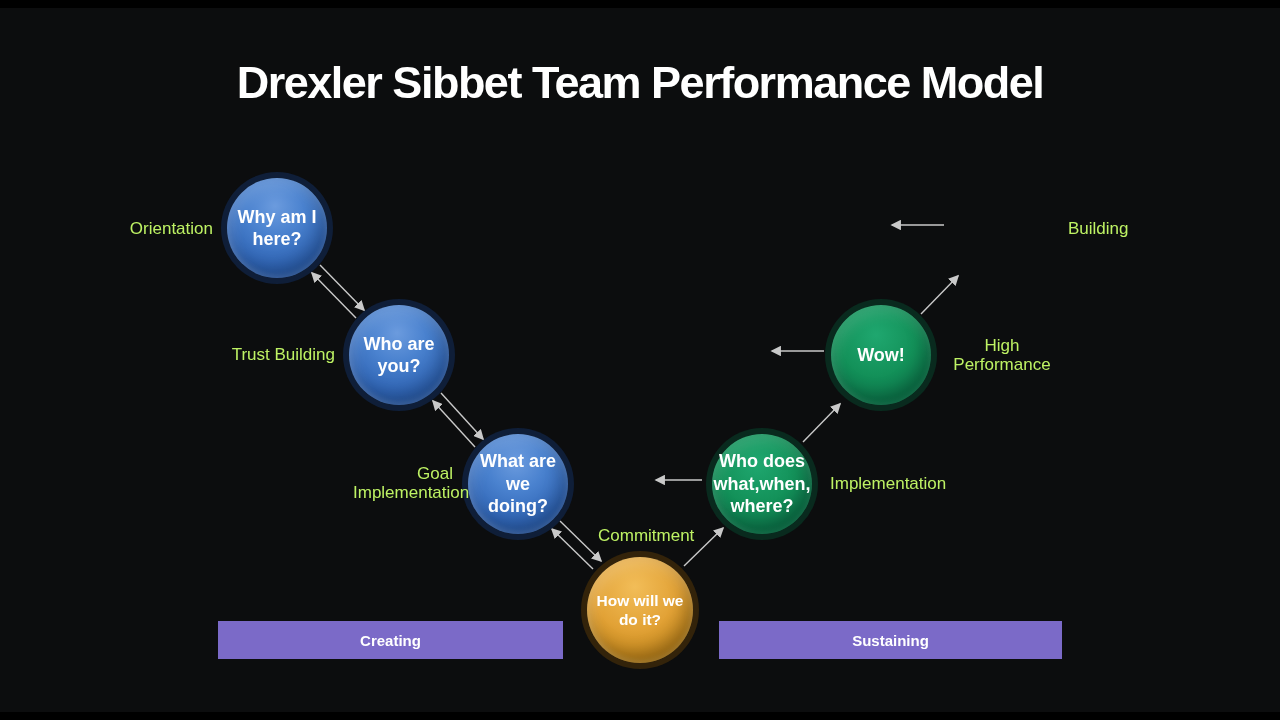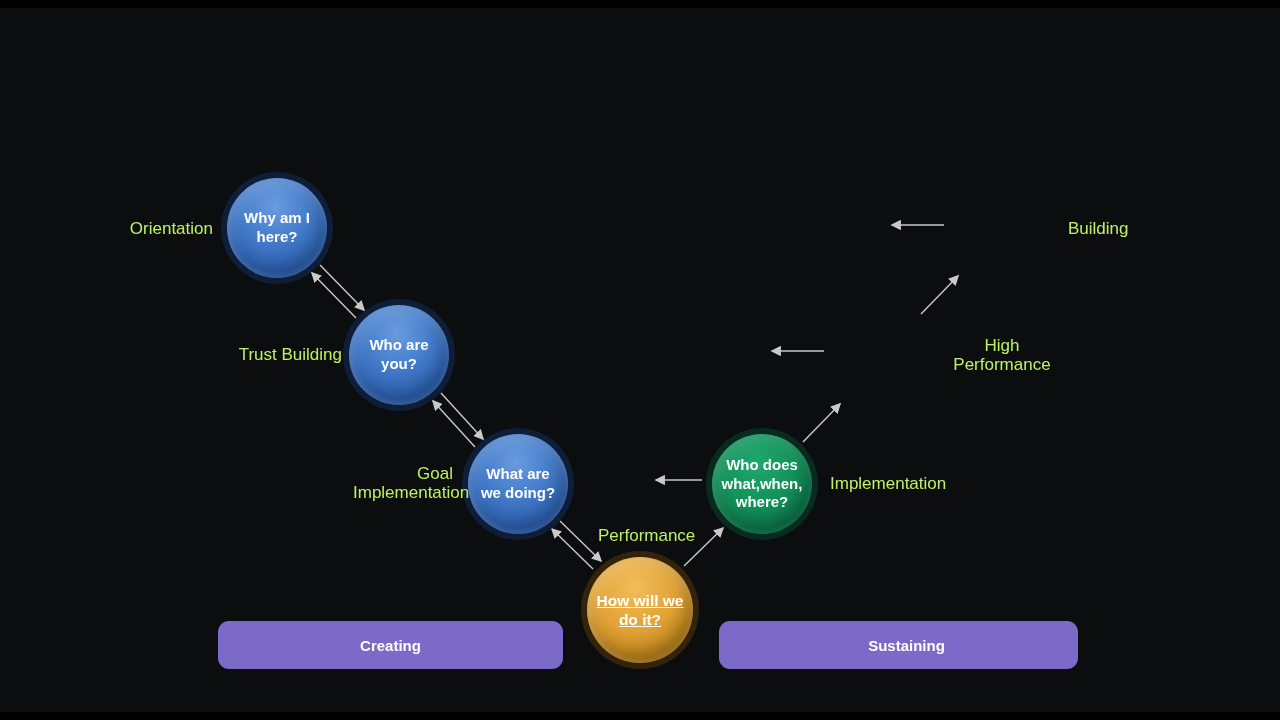--- a/index.html
+++ b/index.html
@@ -16,69 +16,69 @@
   .title{
     position:absolute;left:0;top:48px;width:1280px;
     text-align:center;
     color:#ffffff;font-size:45px;font-weight:700;letter-spacing:-1.5px;
     line-height:54px;
   }
   .arrows{position:absolute;left:0;top:0;width:1280px;height:720px;}
   .circle{
     position:absolute;border-radius:50%;
     display:flex;align-items:center;justify-content:center;
-    text-align:center;color:#fff;font-weight:700;font-size:15px;line-height:1.25;
+    text-align:center;color:#fff;font-weight:700;font-size:18px;line-height:1.25;
     box-sizing:border-box;padding:0 9px;
   }
   .circle.std{width:100px;height:100px;}
   .circle.big{width:106px;height:106px;font-size:15.5px;}
   .circle.blue{
     background:radial-gradient(circle at 48% 28%, #6b9bde 0%, #4a82cf 32%, #2f64b4 68%, #245399 100%);
     box-shadow:0 0 0 6px #0f1e38, inset 4px 8px 14px rgba(255,255,255,0.18), inset -6px -10px 16px rgba(0,0,0,0.22), inset 0 -3px 5px rgba(140,185,255,0.25);
   }
   .circle.green{
     background:radial-gradient(circle at 45% 30%, #1fa76f 0%, #139159 45%, #0b744a 82%, #0f8253 100%);
     box-shadow:0 0 0 6px #092a1e, inset 4px 8px 14px rgba(255,255,255,0.14), inset -6px -10px 16px rgba(0,0,0,0.25), inset 0 -3px 5px rgba(70,210,150,0.22);
   }
   .circle.orange{
     background:radial-gradient(circle at 45% 28%, #f2bd58 0%, #e2a236 45%, #b87d12 85%, #cf9427 100%);
     box-shadow:0 0 0 6px #33230a, inset 4px 8px 14px rgba(255,255,255,0.20), inset -6px -10px 16px rgba(0,0,0,0.25), inset 0 -3px 5px rgba(255,215,130,0.28);
   }
   .c1{left:227px;top:170px;}
   .c2{left:349px;top:297px;}
   .c3{left:468px;top:426px;}
-  .c4{left:587px;top:549px;text-decoration:underline;}
+  .c4{left:587px;top:549px;}
   .c5{left:712px;top:426px;justify-content:center;}
   .c6{left:831px;top:297px;}
   .c7{left:952px;top:170px;}
   .lbl{
     position:absolute;color:#bef264;font-size:17px;line-height:1.1;
   }
   .l1{left:78px;top:212px;width:135px;text-align:right;}
-  .l2{left:187px;top:338px;width:155px;text-align:right;}
+  .l2{left:180px;top:338px;width:155px;text-align:right;}
   .l3{left:353px;top:457px;width:100px;text-align:right;}
   .l4{left:598px;top:519px;}
   .l5{left:830px;top:467px;}
   .l6{left:946px;top:329px;width:112px;text-align:center;}
   .l7{left:1068px;top:212px;}
   .bar{
-    position:absolute;top:613px;height:48px;
+    position:absolute;top:613px;height:38px;
     display:flex;align-items:center;justify-content:center;
     color:#ffffff;font-size:15px;font-weight:700;
     background:#7b6ac8;
-    border-radius:11px;
   }
   .bar.creating{left:218px;width:345px;}
-  .bar.sustaining{left:719px;width:343px;padding-left:16px;}
+  .bar.sustaining{left:719px;width:343px;}
 </style>
 </head>
 <body>
 
 <div class="slide">
 
+  <div class="title">Drexler Sibbet Team Performance Model</div>
 
   <svg class="arrows" viewBox="0 0 1280 720" xmlns="http://www.w3.org/2000/svg">
     <defs>
       <marker id="ah" viewBox="0 0 10 10" refX="8.5" refY="5" markerWidth="7.5" markerHeight="7.5" orient="auto">
         <path d="M0,0 L10,5 L0,10 z" fill="#c9c9c9"></path>
       </marker>
     </defs>
     <g stroke="#c9c9c9" stroke-width="1.4" fill="none">
       <line x1="356" y1="310" x2="312" y2="265" marker-end="url(#ah)"></line>
       <line x1="320" y1="257" x2="364" y2="302" marker-end="url(#ah)"></line>
@@ -103,25 +103,28 @@
   </div>
   <div class="circle std blue c2">
     <span>Who are you?</span>
   </div>
   <div class="circle big orange c4">
     <span>How will we do it?</span>
   </div>
   <div class="circle std green c5">
     <span>Who does what,when, where?</span>
   </div>
+  <div class="circle std green c6">
+    <span>Wow!</span>
+  </div>
 
   <div class="lbl l1">Orientation</div>
   <div class="lbl l2">Trust Building</div>
   <div class="lbl l3">Goal Implementation</div>
-  <div class="lbl l4">Performance</div>
+  <div class="lbl l4">Commitment</div>
   <div class="lbl l5">Implementation</div>
   <div class="lbl l6">High Performance</div>
   <div class="lbl l7">Building</div>
 
   <div class="bar creating">Creating</div>
   <div class="bar sustaining">Sustaining</div>
 
 </div>
 
 </body></html>

